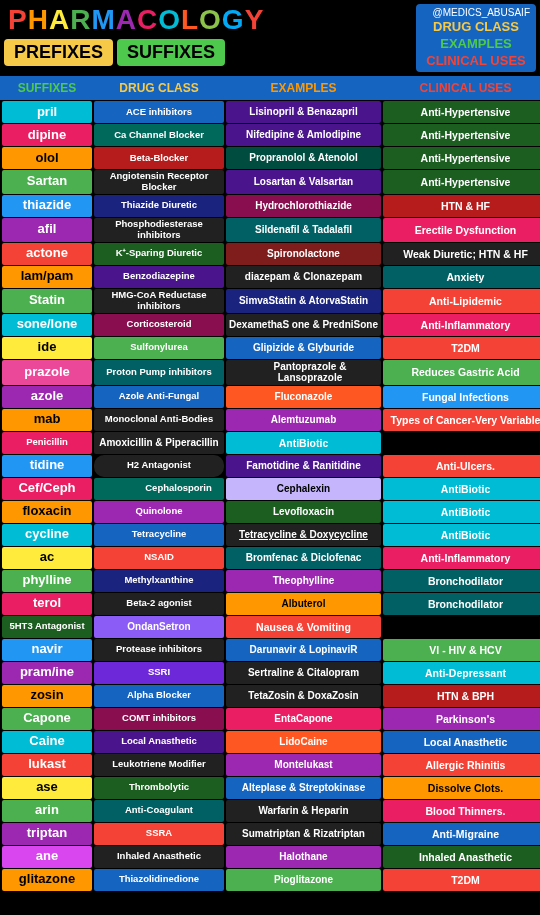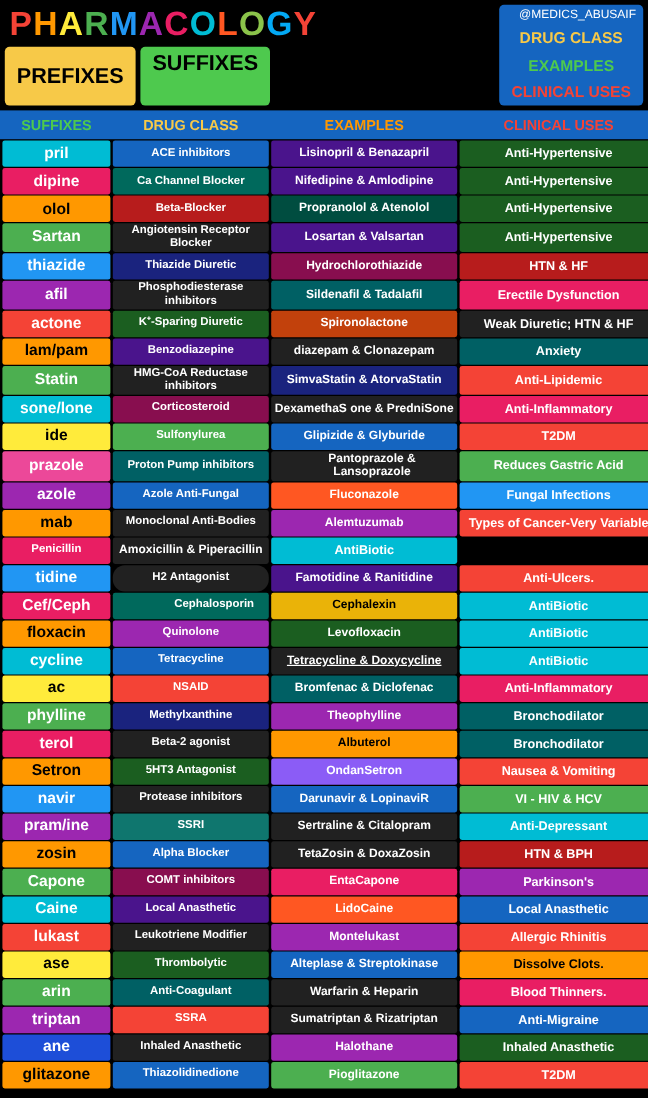--- a/index.html
+++ b/index.html
@@ -35,21 +35,21 @@
       display: flex;
       gap: 4px;
       margin-top: 3px;
     }
 
     .header-prefixes {
       background: #f7c948;
       color: #000;
       font-size: 18px;
       font-weight: 900;
-      padding: 14px 10px;
+      padding: 3px 10px;
       border-radius: 4px;
     }
 
     .header-suffixes {
       background: #4ec94e;
       color: #000;
       font-size: 18px;
       font-weight: 900;
       padding: 3px 10px;
       border-radius: 4px;
@@ -208,21 +208,21 @@
     </div>
     <div class="row">
       <div class="cell suffix-cell" style="background-color: rgb(156, 39, 176); color: rgb(255, 255, 255);">afil</div>
       <div class="cell drug-cell" style="background-color: rgb(33, 33, 33); color: rgb(255, 255, 255);">Phosphodiesterase inhibitors</div>
       <div class="cell example-cell" style="background-color: rgb(0, 96, 100); color: rgb(255, 255, 255);">Sildenafil &amp; Tadalafil</div>
       <div class="cell clinical-cell" style="background-color: rgb(233, 30, 99); color: rgb(255, 255, 255);">Erectile Dysfunction</div>
     </div>
     <div class="row">
       <div class="cell suffix-cell" style="background-color: rgb(244, 67, 54); color: rgb(255, 255, 255);">actone</div>
       <div class="cell drug-cell" style="background-color: rgb(27, 94, 32); color: rgb(255, 255, 255);">K⁺-Sparing Diuretic</div>
-      <div class="cell example-cell" style="background-color: #c2410c; color: rgb(255, 255, 255);">Spironolactone</div>
+      <div class="cell example-cell" style="background-color: #7f1d1d; color: rgb(255, 255, 255);">Spironolactone</div>
       <div class="cell clinical-cell" style="background-color: rgb(33, 33, 33); color: rgb(255, 255, 255);">Weak Diuretic; HTN &amp; HF</div>
     </div>
     <div class="row">
       <div class="cell suffix-cell" style="background-color: rgb(255, 152, 0); color: rgb(0, 0, 0);">lam/pam</div>
       <div class="cell drug-cell" style="background-color: rgb(74, 20, 140); color: rgb(255, 255, 255);">Benzodiazepine</div>
       <div class="cell example-cell" style="background-color: rgb(33, 33, 33); color: rgb(255, 255, 255);">diazepam &amp; Clonazepam</div>
       <div class="cell clinical-cell" style="background-color: rgb(0, 96, 100); color: rgb(255, 255, 255);">Anxiety</div>
     </div>
     <div class="row">
       <div class="cell suffix-cell" style="background-color: rgb(76, 175, 80); color: rgb(255, 255, 255);">Statin</div>
@@ -267,21 +267,21 @@
     </div>
     <div class="row">
       <div class="cell suffix-cell" style="background-color: rgb(33, 150, 243); color: rgb(255, 255, 255);">tidine</div>
       <div class="cell drug-cell" style="background-color: rgb(33, 33, 33); color: rgb(255, 255, 255); border-radius: 10px;">H2 Antagonist</div>
       <div class="cell example-cell" style="background-color: rgb(74, 20, 140); color: rgb(255, 255, 255);">Famotidine &amp; Ranitidine</div>
       <div class="cell clinical-cell" style="background-color: rgb(244, 67, 54); color: rgb(255, 255, 255);">Anti-Ulcers.</div>
     </div>
     <div class="row">
       <div class="cell suffix-cell" style="background-color: rgb(233, 30, 99); color: rgb(255, 255, 255);">Cef/Ceph</div>
       <div class="cell drug-cell" style="background-color: rgb(0, 105, 92); color: rgb(255, 255, 255); padding-left: 42px;">Cephalosporin</div>
-      <div class="cell example-cell" style="background-color: #eab308; color: rgb(0, 0, 0);">Cephalexin</div>
+      <div class="cell example-cell" style="background-color: #c4b5fd; color: rgb(0, 0, 0);">Cephalexin</div>
       <div class="cell clinical-cell" style="background-color: rgb(0, 188, 212); color: rgb(255, 255, 255);">AntiBiotic</div>
     </div>
     <div class="row">
       <div class="cell suffix-cell" style="background-color: rgb(255, 152, 0); color: rgb(0, 0, 0);">floxacin</div>
       <div class="cell drug-cell" style="background-color: rgb(156, 39, 176); color: rgb(255, 255, 255);">Quinolone</div>
       <div class="cell example-cell" style="background-color: rgb(27, 94, 32); color: rgb(255, 255, 255);">Levofloxacin</div>
       <div class="cell clinical-cell" style="background-color: rgb(0, 188, 212); color: rgb(255, 255, 255);">AntiBiotic</div>
     </div>
     <div class="row">
       <div class="cell suffix-cell" style="background-color: rgb(0, 188, 212); color: rgb(255, 255, 255);">cycline</div>
@@ -301,34 +301,33 @@
       <div class="cell example-cell" style="background-color: rgb(156, 39, 176); color: rgb(255, 255, 255);">Theophylline</div>
       <div class="cell clinical-cell" style="background-color: rgb(0, 96, 100); color: rgb(255, 255, 255);">Bronchodilator</div>
     </div>
     <div class="row">
       <div class="cell suffix-cell" style="background-color: rgb(233, 30, 99); color: rgb(255, 255, 255);">terol</div>
       <div class="cell drug-cell" style="background-color: rgb(33, 33, 33); color: rgb(255, 255, 255);">Beta-2 agonist</div>
       <div class="cell example-cell" style="background-color: rgb(255, 152, 0); color: rgb(0, 0, 0);">Albuterol</div>
       <div class="cell clinical-cell" style="background-color: rgb(0, 96, 100); color: rgb(255, 255, 255);">Bronchodilator</div>
     </div>
     <div class="row">
-      <div class="cell suffix-cell" style="background-color: rgb(255, 152, 0); color: rgb(0, 0, 0);">Setron</div>
       <div class="cell drug-cell" style="background-color: rgb(27, 94, 32); color: rgb(255, 255, 255);">5HT3 Antagonist</div>
       <div class="cell example-cell" style="background-color: #8b5cf6; color: rgb(255, 255, 255);">OndanSetron</div>
       <div class="cell clinical-cell" style="background-color: rgb(244, 67, 54); color: rgb(255, 255, 255);">Nausea &amp; Vomiting</div>
     </div>
     <div class="row">
       <div class="cell suffix-cell" style="background-color: rgb(33, 150, 243); color: rgb(255, 255, 255);">navir</div>
       <div class="cell drug-cell" style="background-color: rgb(33, 33, 33); color: rgb(255, 255, 255);">Protease inhibitors</div>
       <div class="cell example-cell" style="background-color: rgb(21, 101, 192); color: rgb(255, 255, 255);">Darunavir &amp; LopinaviR</div>
       <div class="cell clinical-cell" style="background-color: rgb(76, 175, 80); color: rgb(255, 255, 255);">VI - HIV &amp; HCV</div>
     </div>
     <div class="row">
       <div class="cell suffix-cell" style="background-color: rgb(156, 39, 176); color: rgb(255, 255, 255);">pram/ine</div>
-      <div class="cell drug-cell" style="background-color: #0f766e; color: rgb(255, 255, 255);">SSRI</div>
+      <div class="cell drug-cell" style="background-color: #6d28d9; color: rgb(255, 255, 255);">SSRI</div>
       <div class="cell example-cell" style="background-color: rgb(33, 33, 33); color: rgb(255, 255, 255);">Sertraline &amp; Citalopram</div>
       <div class="cell clinical-cell" style="background-color: rgb(0, 188, 212); color: rgb(255, 255, 255);">Anti-Depressant</div>
     </div>
     <div class="row">
       <div class="cell suffix-cell" style="background-color: rgb(255, 152, 0); color: rgb(0, 0, 0);">zosin</div>
       <div class="cell drug-cell" style="background-color: rgb(21, 101, 192); color: rgb(255, 255, 255);">Alpha Blocker</div>
       <div class="cell example-cell" style="background-color: rgb(33, 33, 33); color: rgb(255, 255, 255);">TetaZosin &amp; DoxaZosin</div>
       <div class="cell clinical-cell" style="background-color: rgb(183, 28, 28); color: rgb(255, 255, 255);">HTN &amp; BPH</div>
     </div>
     <div class="row">
@@ -361,21 +360,21 @@
       <div class="cell example-cell" style="background-color: rgb(33, 33, 33); color: rgb(255, 255, 255);">Warfarin &amp; Heparin</div>
       <div class="cell clinical-cell" style="background-color: rgb(233, 30, 99); color: rgb(255, 255, 255);">Blood Thinners.</div>
     </div>
     <div class="row">
       <div class="cell suffix-cell" style="background-color: rgb(156, 39, 176); color: rgb(255, 255, 255);">triptan</div>
       <div class="cell drug-cell" style="background-color: rgb(244, 67, 54); color: rgb(255, 255, 255);">SSRA</div>
       <div class="cell example-cell" style="background-color: rgb(33, 33, 33); color: rgb(255, 255, 255);">Sumatriptan &amp; Rizatriptan</div>
       <div class="cell clinical-cell" style="background-color: rgb(21, 101, 192); color: rgb(255, 255, 255);">Anti-Migraine</div>
     </div>
     <div class="row">
-      <div class="cell suffix-cell" style="background-color: #1d4ed8; color: rgb(255, 255, 255);">ane</div>
+      <div class="cell suffix-cell" style="background-color: #d946ef; color: rgb(255, 255, 255);">ane</div>
       <div class="cell drug-cell" style="background-color: rgb(33, 33, 33); color: rgb(255, 255, 255);">Inhaled Anasthetic</div>
       <div class="cell example-cell" style="background-color: rgb(156, 39, 176); color: rgb(255, 255, 255);">Halothane</div>
       <div class="cell clinical-cell" style="background-color: rgb(27, 94, 32); color: rgb(255, 255, 255);">Inhaled Anasthetic</div>
     </div>
     <div class="row">
       <div class="cell suffix-cell" style="background-color: rgb(255, 152, 0); color: rgb(0, 0, 0);">glitazone</div>
       <div class="cell drug-cell" style="background-color: rgb(21, 101, 192); color: rgb(255, 255, 255);">Thiazolidinedione</div>
       <div class="cell example-cell" style="background-color: rgb(76, 175, 80); color: rgb(255, 255, 255);">Pioglitazone</div>
       <div class="cell clinical-cell" style="background-color: rgb(244, 67, 54); color: rgb(255, 255, 255);">T2DM</div>
     </div>

